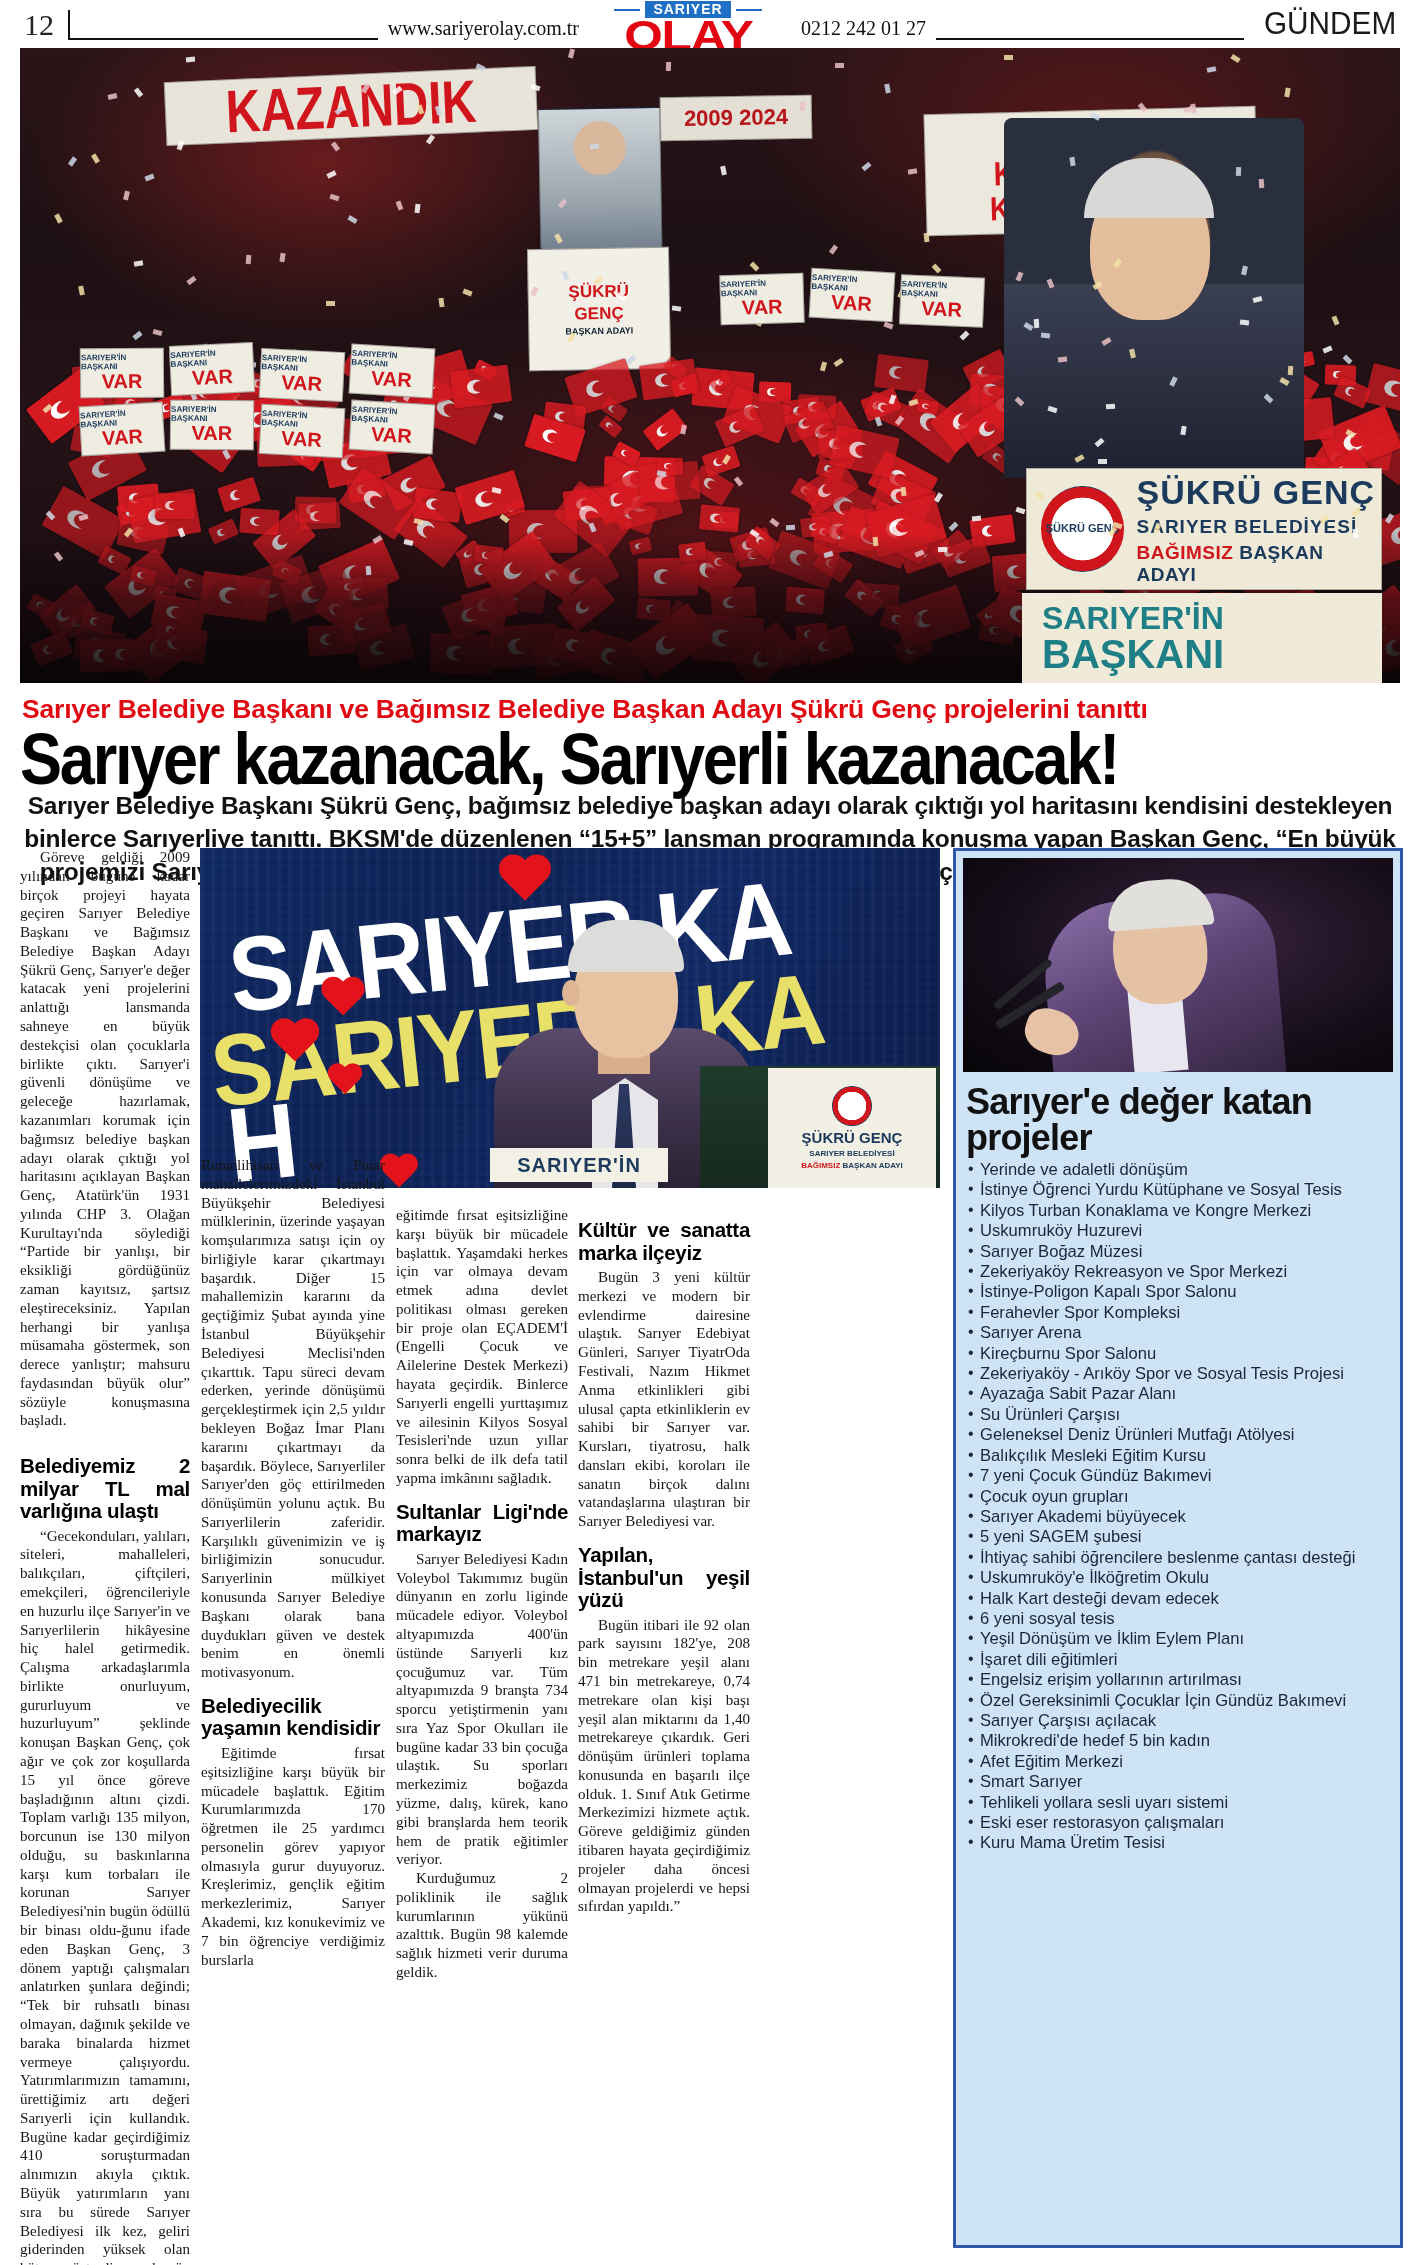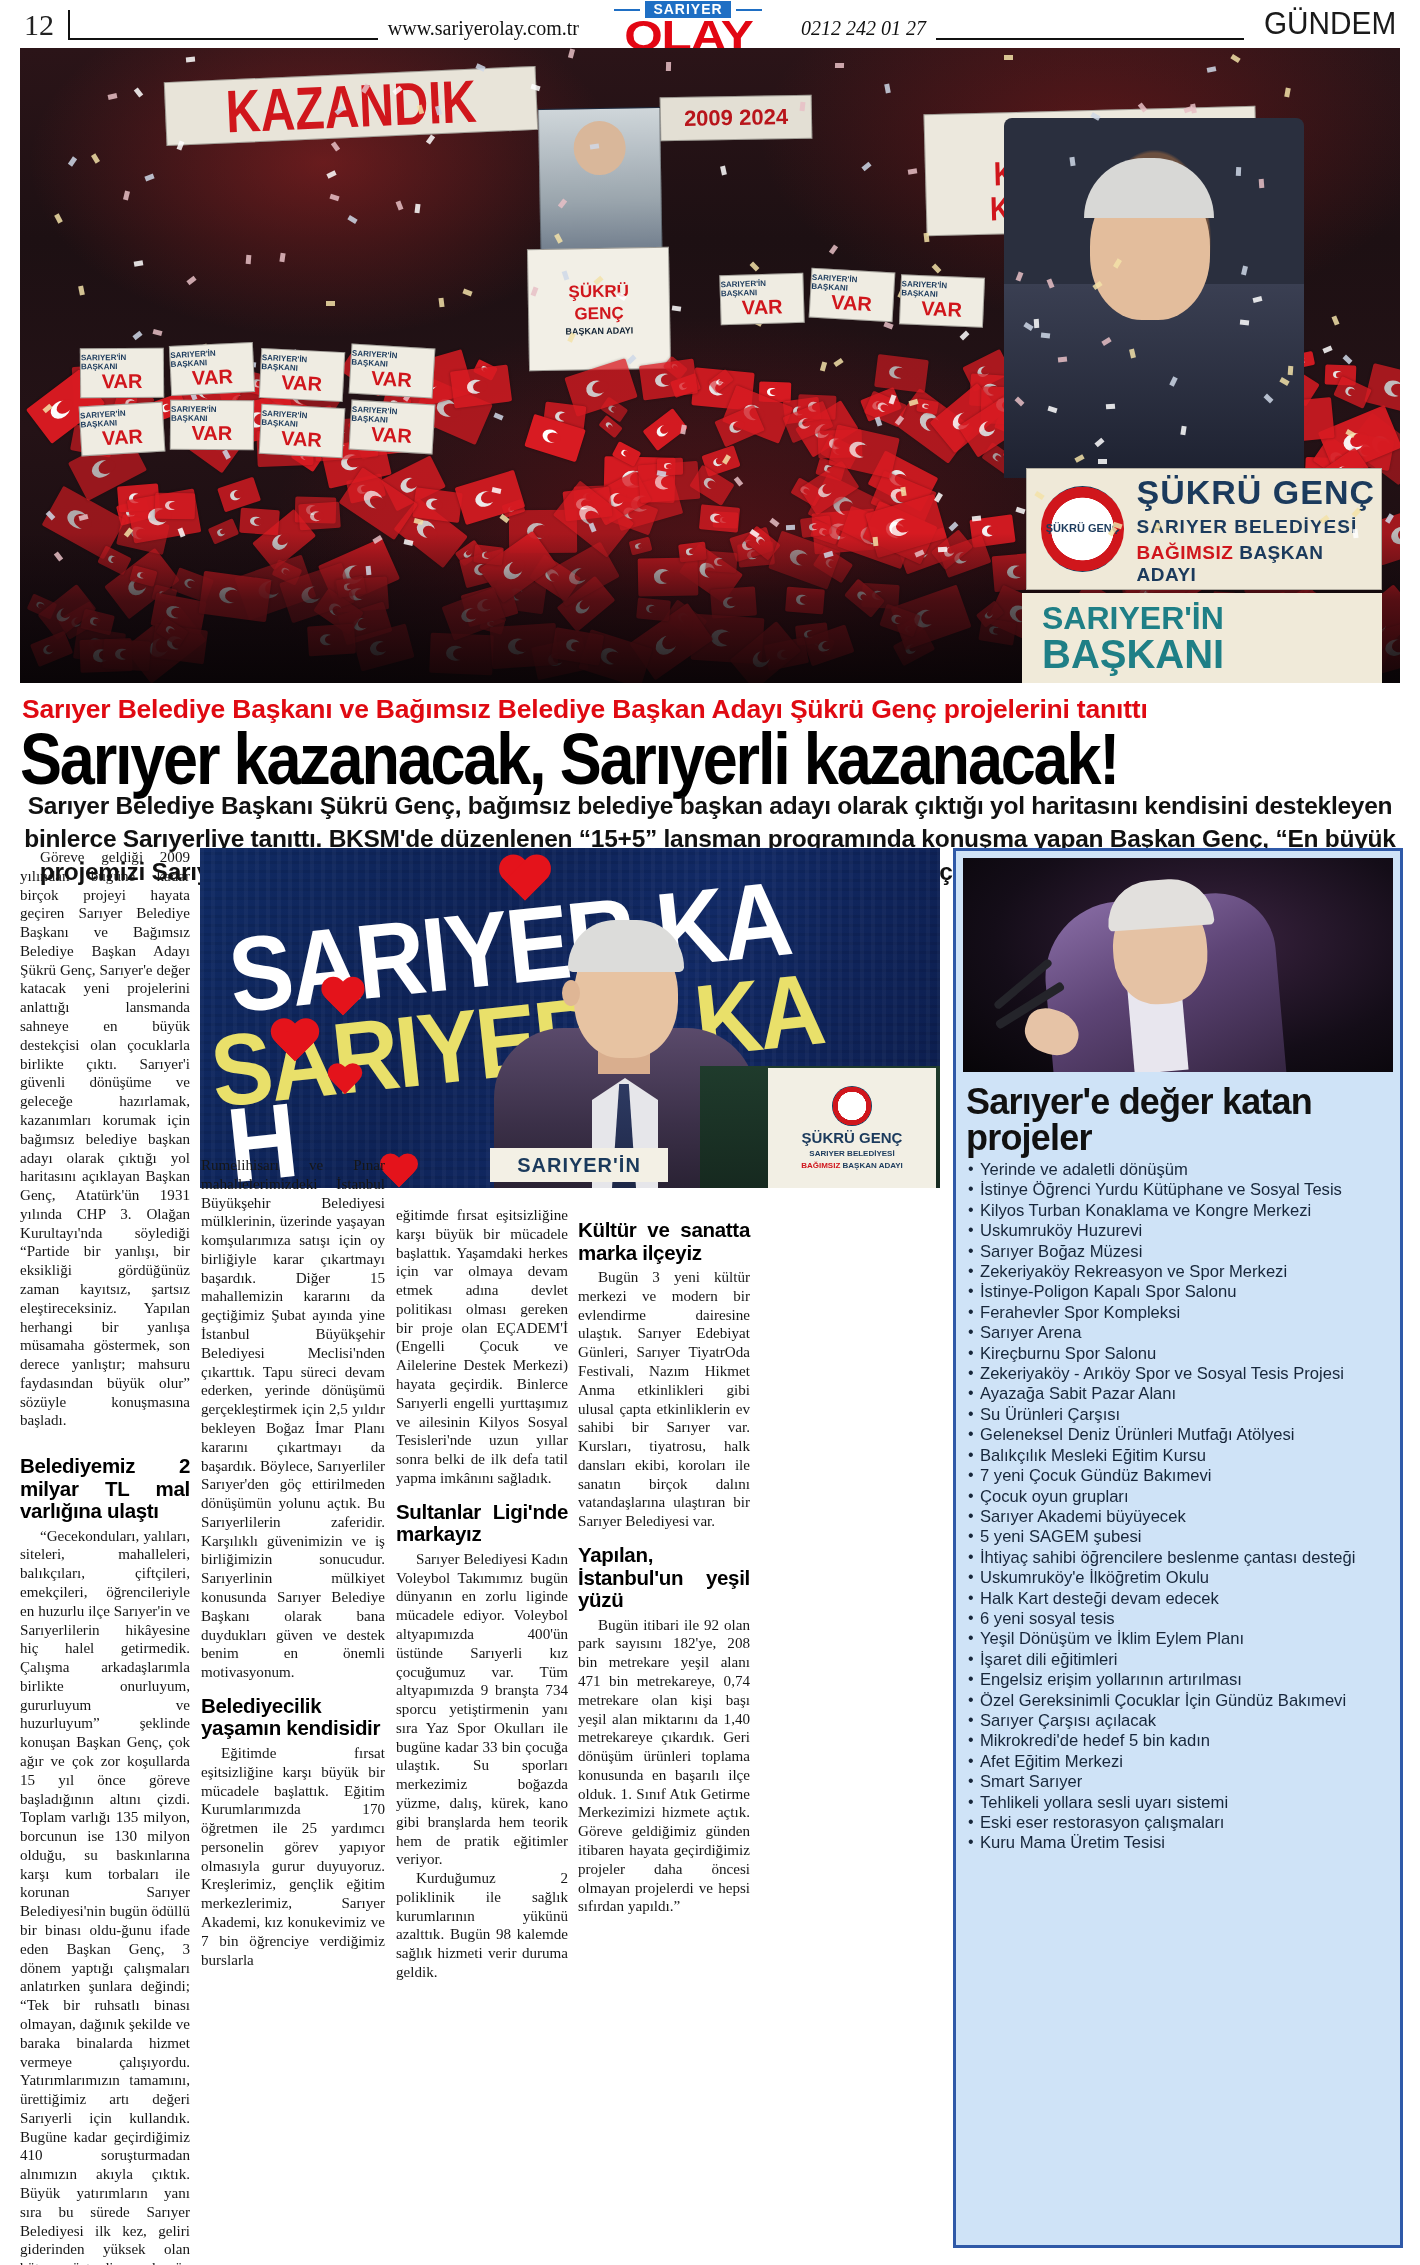--- a/index.html
+++ b/index.html
@@ -44,21 +44,21 @@
     background:#1f6fc4;color:#fff;font-family:"Liberation Sans", sans-serif;
     font-weight:bold;font-size:14px;letter-spacing:1px;padding:1px 8px;line-height:1.1;
   }
   .mh-logo-olay{
     font-family:"Liberation Sans", sans-serif;
     font-weight:bold;font-size:42px;color:#e20613;line-height:0.92;
     letter-spacing:-1px;transform:scaleX(1.18);margin-top:-1px;
   }
   .mh-phone{
     font-family:"Liberation Serif", serif;
-    font-size:20px;color:#111;margin:0 10px 6px 14px;white-space:nowrap;font-style:italic;
+    font-size:20px;color:#111;margin:0 10px 6px 14px;white-space:nowrap;
   }
   .mh-section{
     font-family:"Liberation Sans", sans-serif;
     font-size:32px;color:#1a1a1a;letter-spacing:0px;
     margin:0 24px 4px 10px;white-space:nowrap;
     transform:scaleX(0.93);transform-origin:right bottom;
   }
 
   
   .hero-photo{

